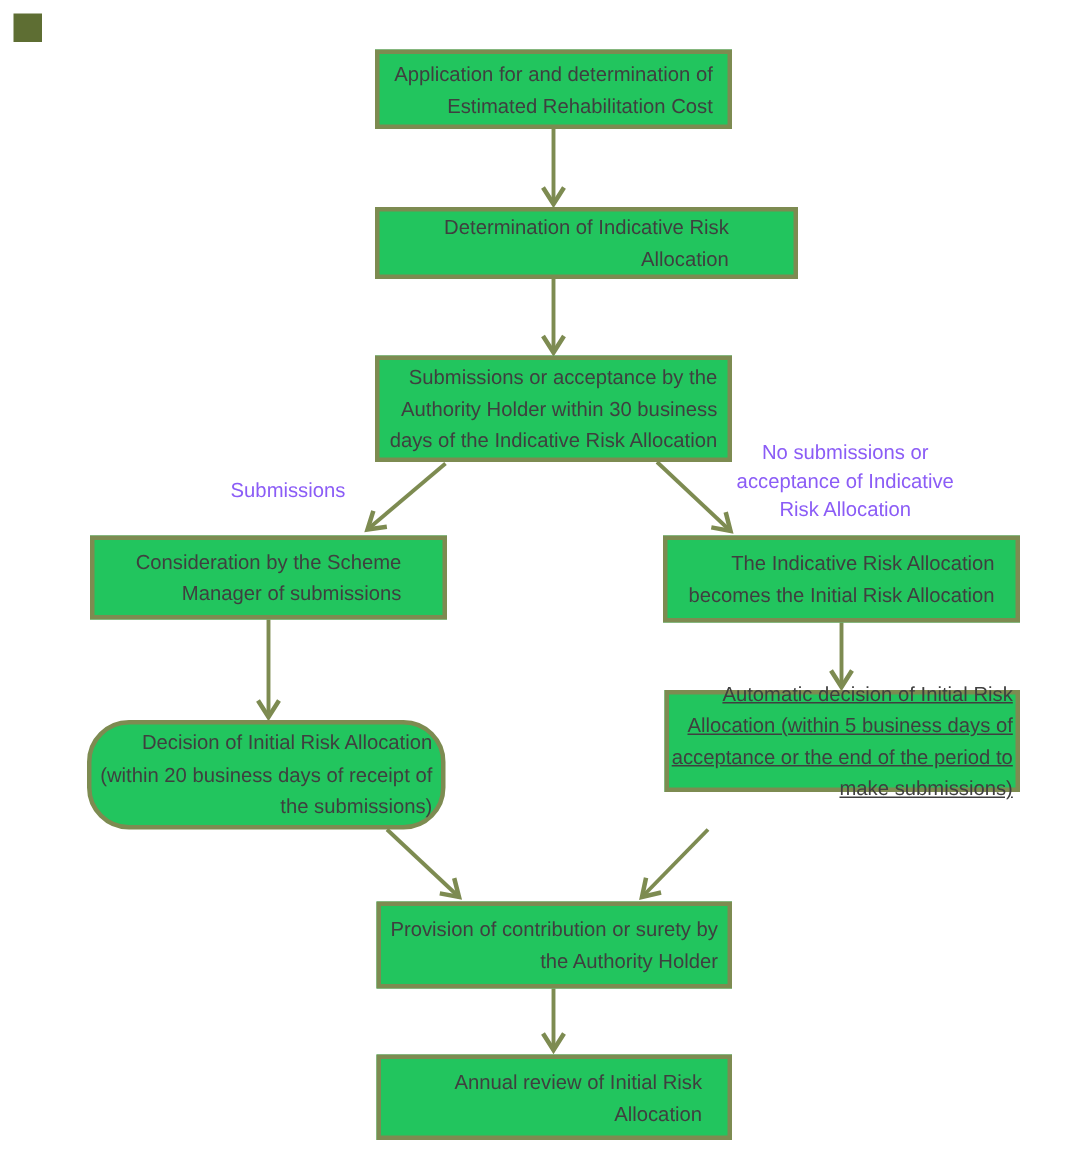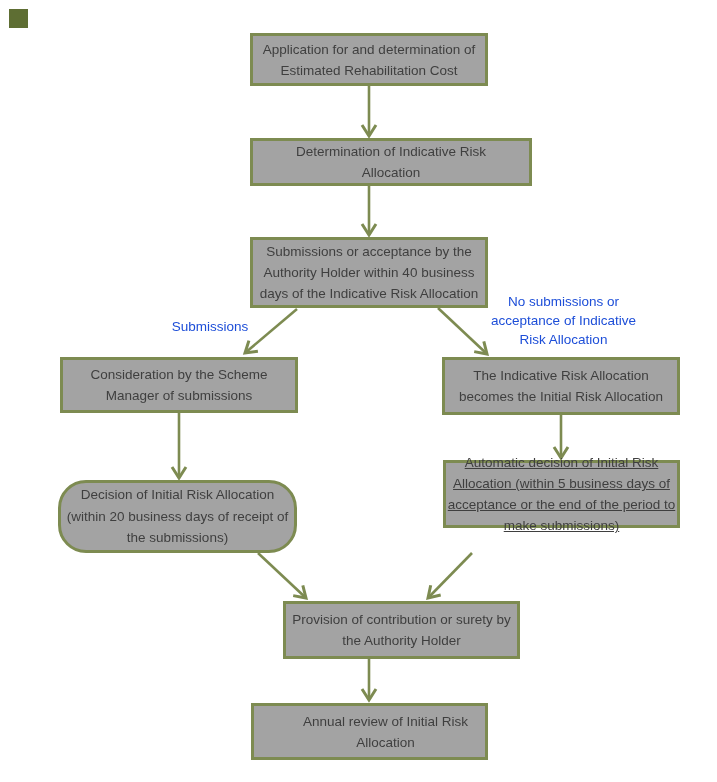--- a/index.html
+++ b/index.html
@@ -8,52 +8,52 @@
     width:717px;height:782px;
     background:#ffffff;
     font-family:"Liberation Sans","DejaVu Sans",sans-serif;
     overflow:hidden;
   }
   #connectors{position:absolute;left:0;top:0;width:717px;height:782px;}
   .node{
     position:absolute;
     box-sizing:border-box;
     border:3px solid #7D8B51;
-    background:#a3a3a3;
+    background:#22c55e;
     color:#3F3F3F;
     font-size:13.5px;
     line-height:21px;
     display:flex;align-items:center;justify-content:center;
-    text-align:center;
+    text-align:right;
     white-space:pre-line;
   }
   .flabel{
     position:absolute;
-    color:#1d4ed8;
+    color:#8b5cf6;
     font-size:13.5px;
     line-height:19px;
     text-align:center;
     white-space:pre-line;
   }
   .marker{
     position:absolute;
     left:9px;top:9px;width:19px;height:19px;
     background:#5E6E33;
   }
   
   .n-application   {left:250px;top:33px; width:238px;height:53px;}
   .n-indicative    {left:250px;top:138px;width:282px;height:48px;}
   .n-subacc        {left:250px;top:237px;width:238px;height:71px;}
   .n-consideration {left:60px; top:357px;width:238px;height:56px;}
   .n-becomes       {left:442px;top:357px;width:238px;height:58px;}
   .n-decision      {left:58px; top:480px;width:239px;height:73px;line-height:21.5px;border-radius:28px;}
   .n-automatic     {left:443px;top:460px;width:237px;height:68px;text-decoration:underline;}
-  .n-provision     {left:251px;top:601px;width:237px;height:58px;margin-left:32px;}
+  .n-provision     {left:251px;top:601px;width:237px;height:58px;}
   .n-annual        {left:251px;top:703px;width:237px;height:57px;padding-left:32px;}
-  .lbl-left        {left:150px;top:317px;width:120px;}
+  .lbl-left        {left:132px;top:317px;width:120px;}
   .lbl-right       {left:486px;top:292px;width:155px;}
   .conn{stroke:#7D8B51;fill:none;}
   .conn-line{stroke-width:2.6px;}
   .conn-head{stroke-width:3px;}
 </style>
 </head>
 <body>
 
 <div id="canvas">
 
@@ -89,21 +89,21 @@
     <path class="conn conn-head" d="M362 689 L369 700 L376 689" stroke="#7D8B51"></path>
   </svg>
 
   <div class="node n-application">Application for and determination of
 Estimated Rehabilitation Cost</div>
 
   <div class="node n-indicative">Determination of Indicative Risk
 Allocation</div>
 
   <div class="node n-subacc">Submissions or acceptance by the
-Authority Holder within 40 business
+Authority Holder within 30 business
 days of the Indicative Risk Allocation</div>
 
   <div class="flabel lbl-left">Submissions</div>
 
   <div class="flabel lbl-right">No submissions or
 acceptance of Indicative
 Risk Allocation</div>
 
   <div class="node n-becomes">The Indicative Risk Allocation
 becomes the Initial Risk Allocation</div>

